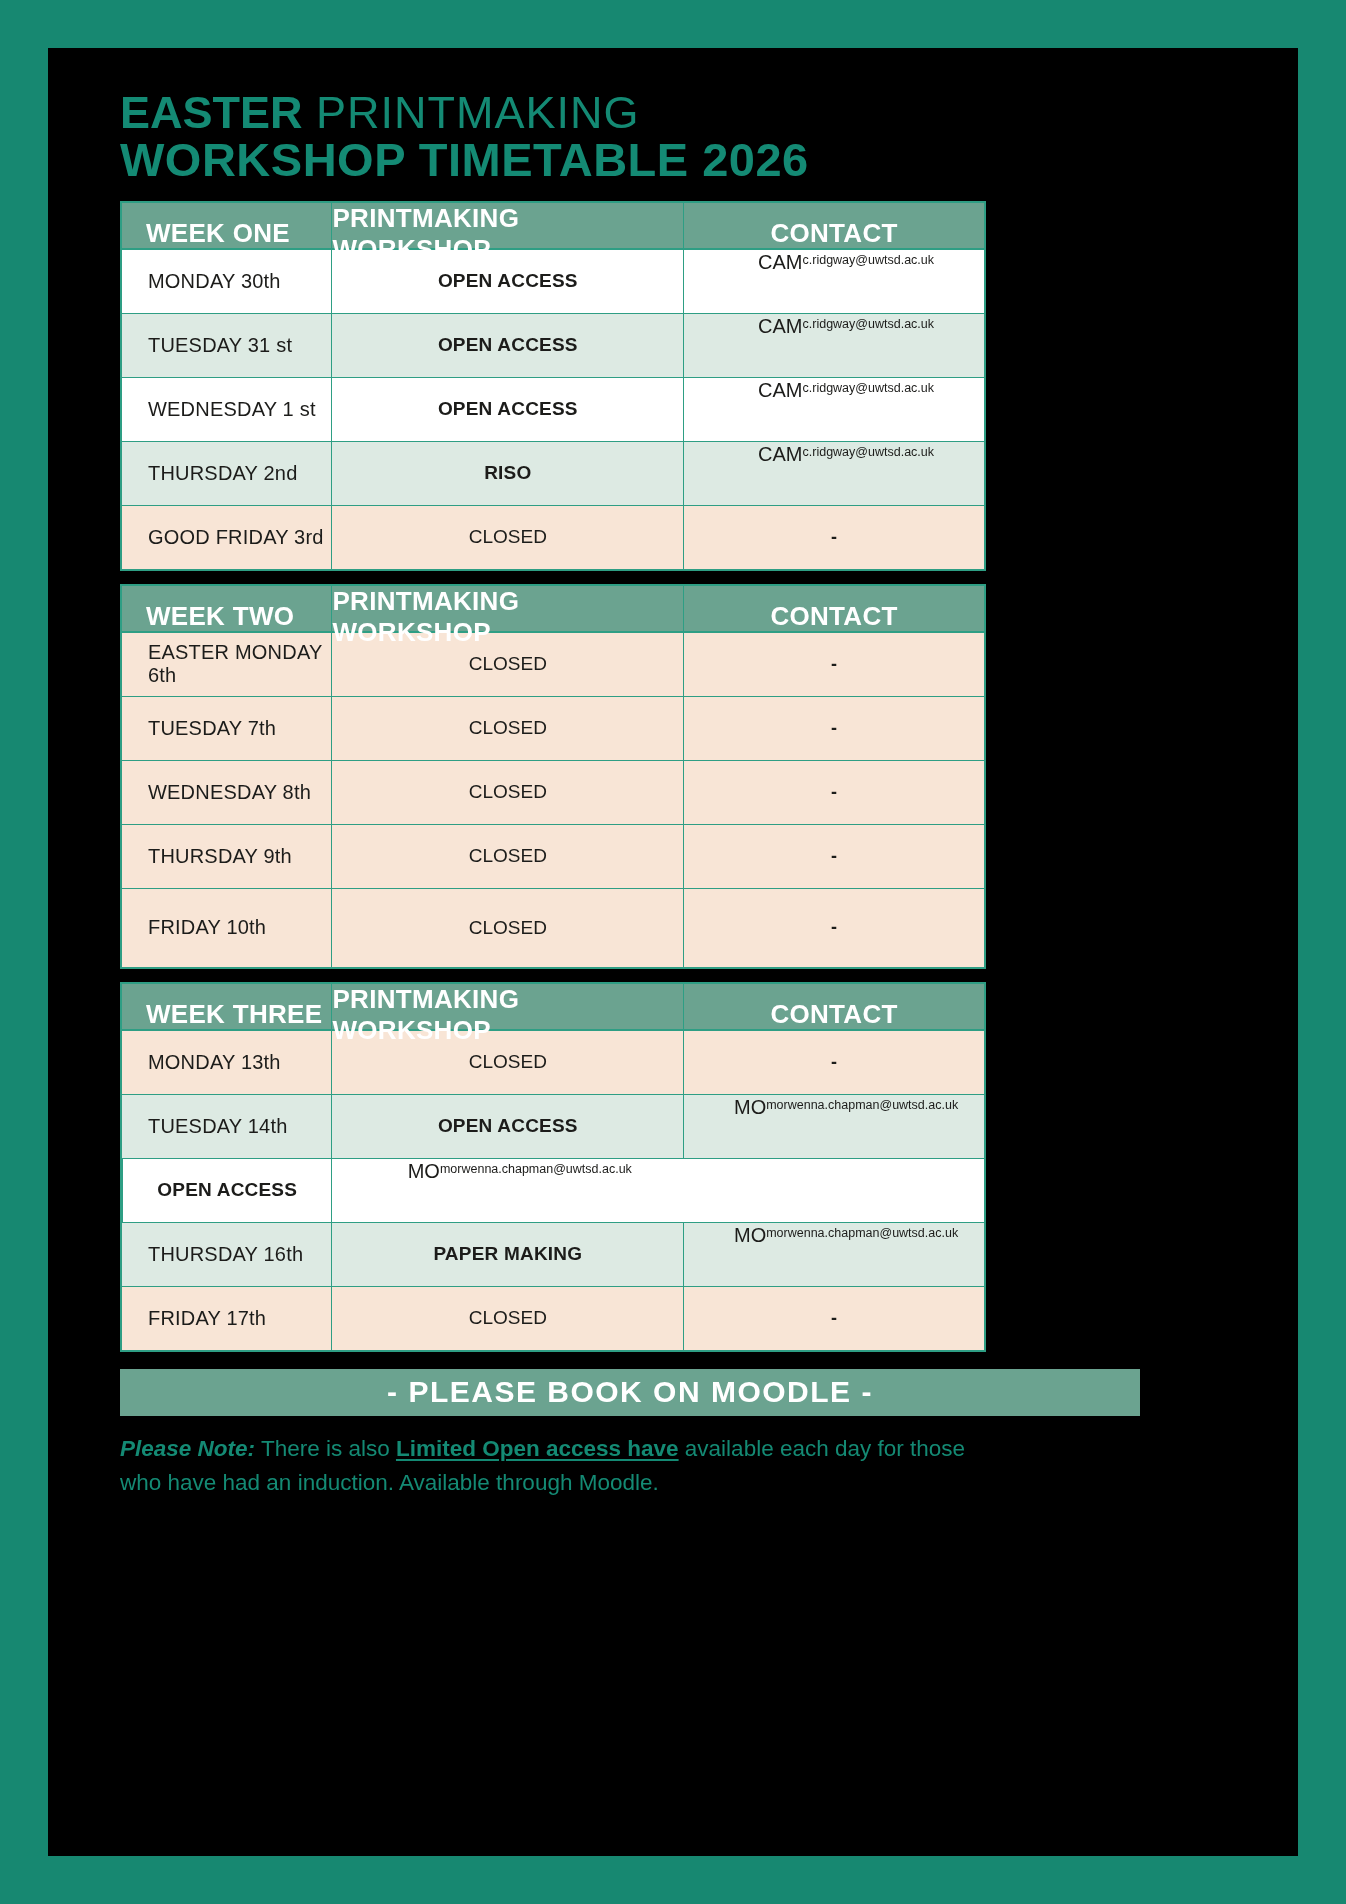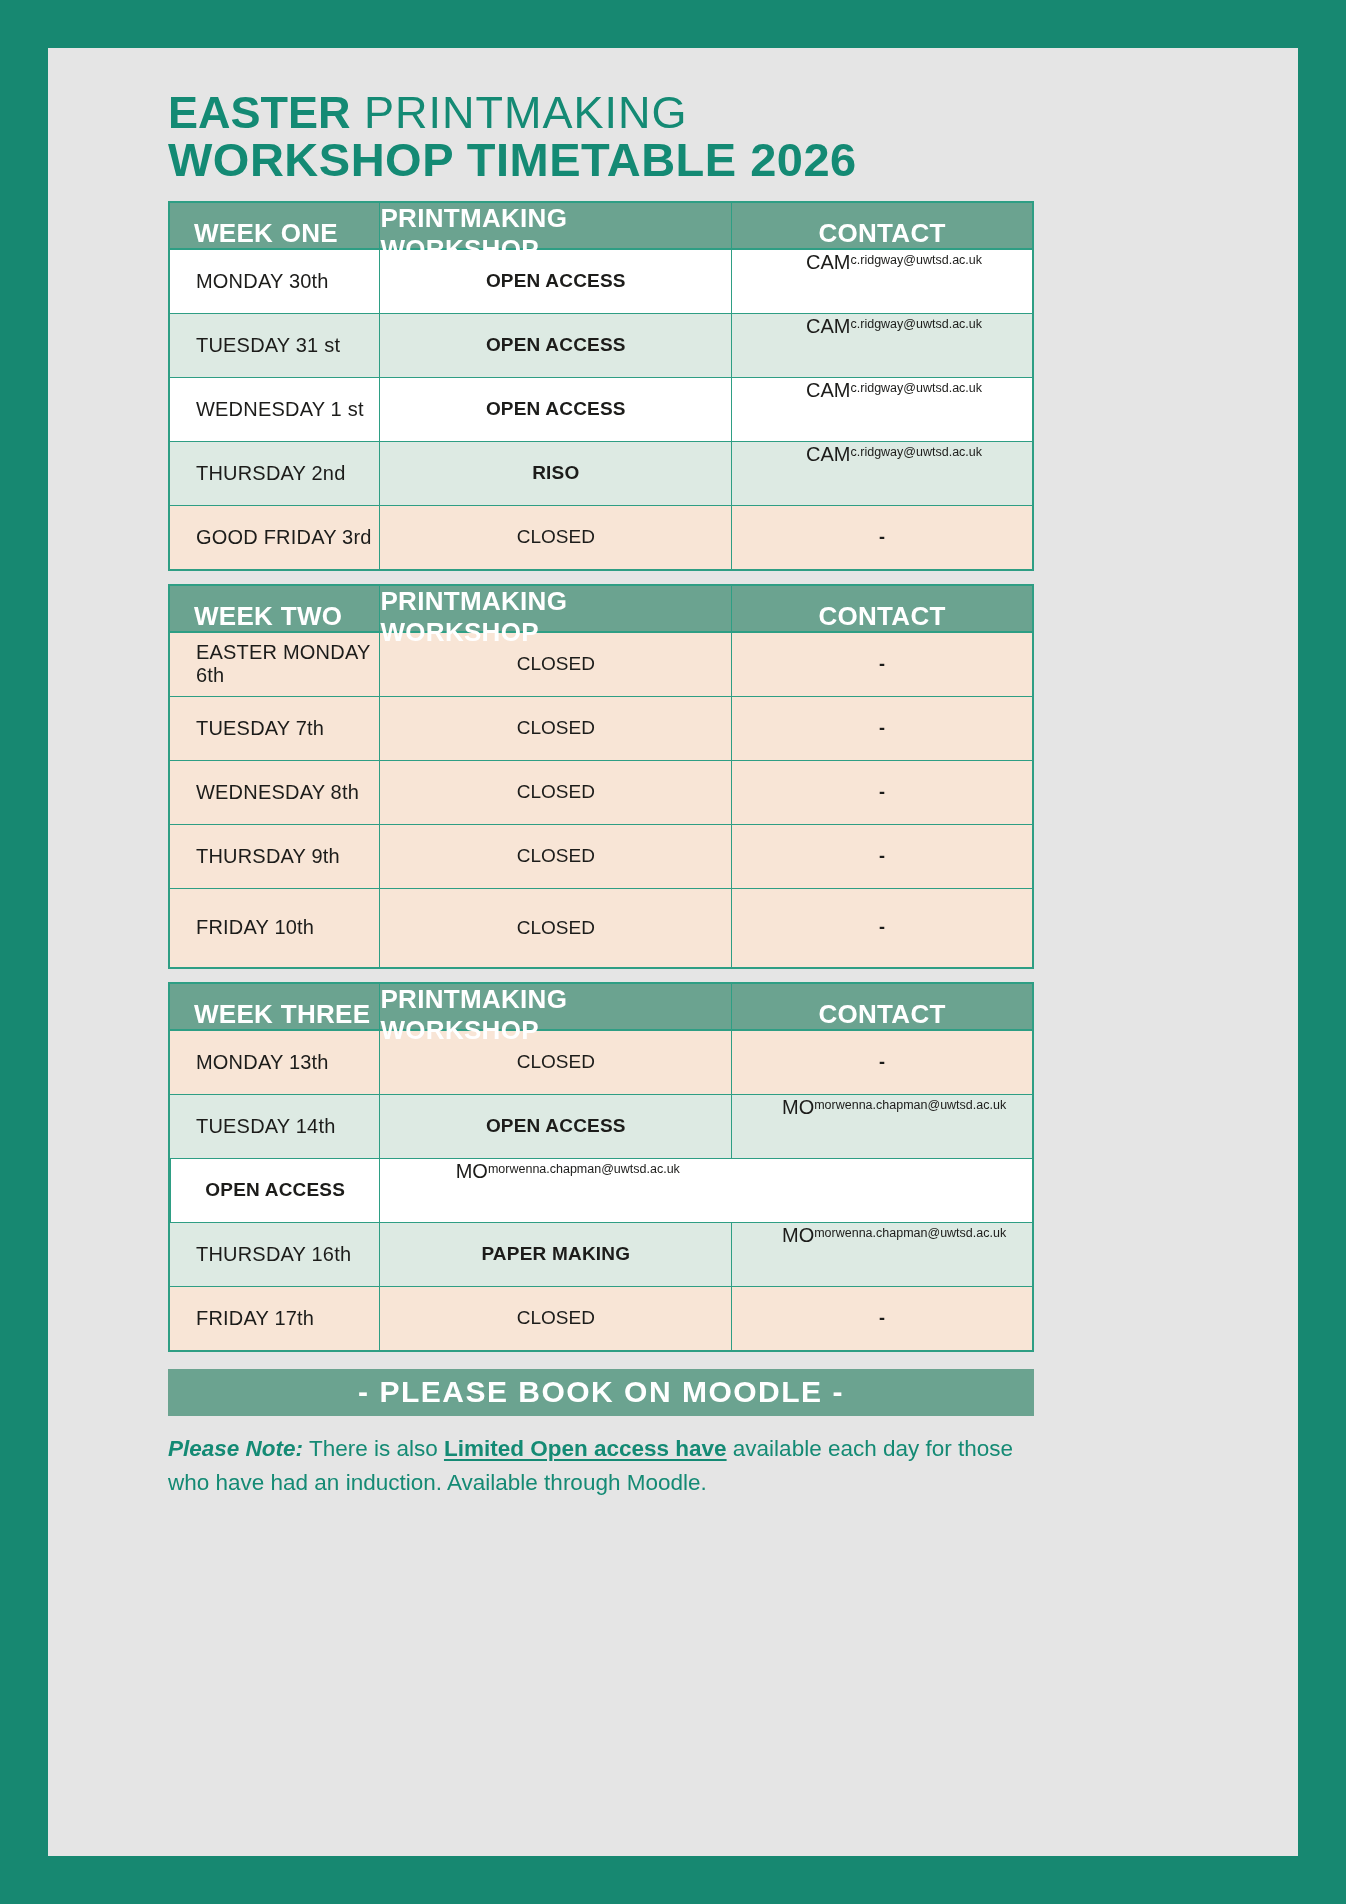--- a/index.html
+++ b/index.html
@@ -4,22 +4,21 @@
 <style>
   html,body{margin:0;padding:0;}
   body{
     width:1346px;height:1904px;
     background:var(--frame,#178871);
     font-family:"Liberation Sans",sans-serif;
     position:relative;
   }
   .page{
     position:absolute;left:48px;top:48px;right:48px;bottom:48px;
-    background:#e5e5e5;
-    padding-left:48px;
+    background:#000000;
   }
   .content{
     margin-left:72px;width:866px;padding-top:42px;
   }
   
   .title{margin:0 0 16px 0;line-height:1.03;color:var(--teal,#148a74);}
   .t1b{font-weight:800;font-size:45px;}
   .t1r{font-weight:400;font-size:45px;letter-spacing:1px;}
   .t2{font-weight:800;font-size:47px;letter-spacing:0.5px;}
   
@@ -42,21 +41,21 @@
   .td{color:#1c1c1a;}
   .td.day{display:flex;align-items:center;padding-left:26px;font-size:20px;letter-spacing:0.2px;}
   .td.workshop{display:flex;align-items:center;justify-content:center;font-size:19px;}
   .td.workshop.bold{font-weight:700;letter-spacing:0.2px;}
   .td.contact{display:flex;flex-direction:row;justify-content:center;padding-left:24px;}
   .contact .name{font-size:20px;line-height:1.25;}
   .contact .email{font-size:12.5px;margin-top:3px;}
   .td.contact.dash{align-items:center;padding-left:0;font-weight:700;font-size:18px;}
   
   .banner{
-    width:866px;height:47px;margin-top:17px;
+    width:1020px;height:47px;margin-top:17px;
     background:var(--sage,#6ba390);
     display:flex;align-items:center;justify-content:center;
     color:#fff;font-weight:800;font-size:30px;letter-spacing:1.5px;
   }
   .note{
     margin:16px 0 0 0;width:885px;
     color:var(--teal,#148a74);
     font-size:22.5px;line-height:1.5;
   }
   .note-bold{font-weight:700;font-style:italic;}

